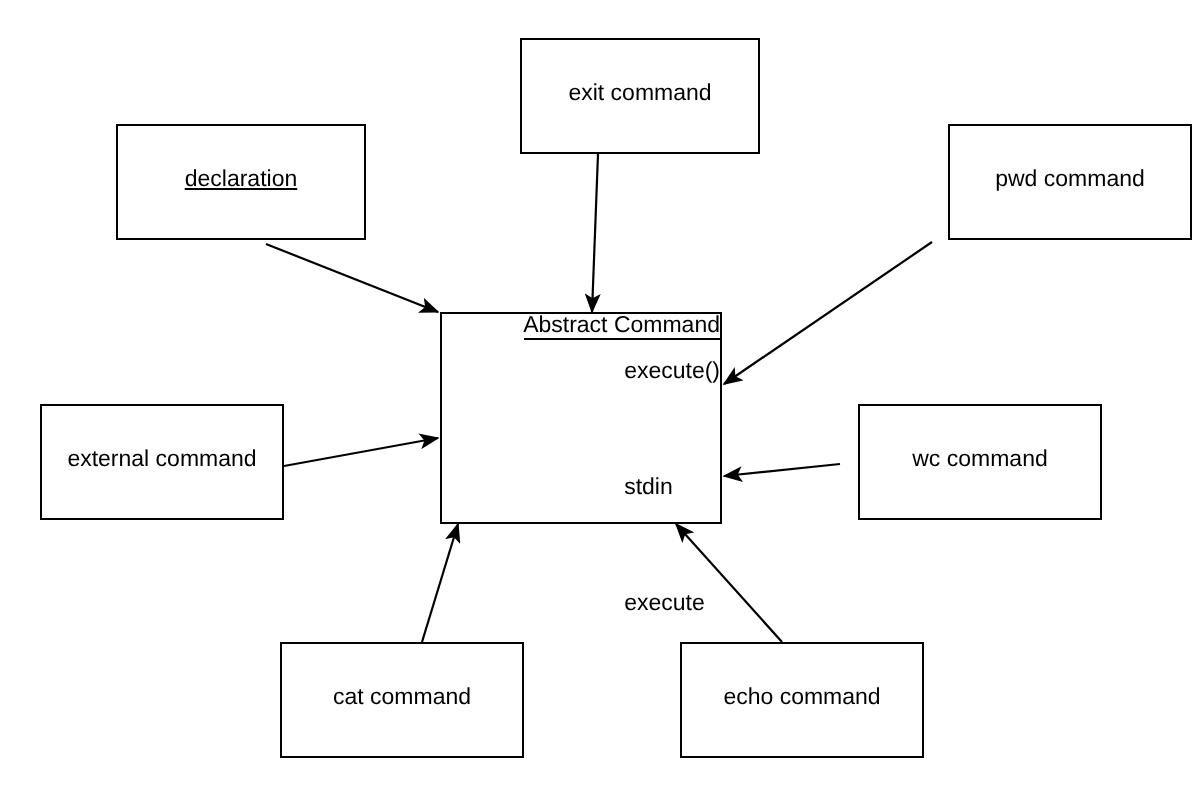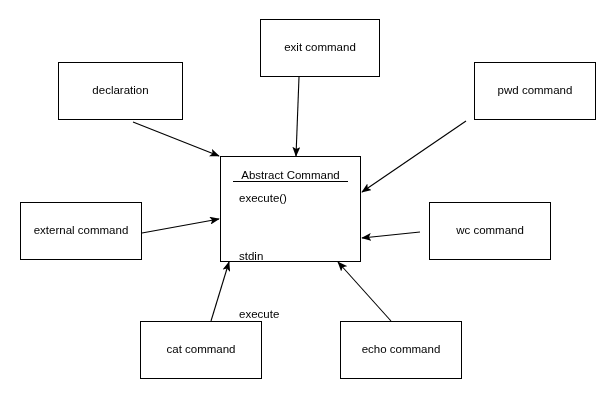--- a/index.html
+++ b/index.html
@@ -45,21 +45,22 @@
     font-size: 11.5px;
     color: #000000;
     line-height: 1.2;
     text-align: center;
     white-space: nowrap;
   }
   
   .node.uml {
     display: flex;
     flex-direction: column;
-    padding: 12px;
+    padding: 0;
+    align-items: flex-end;
   }
   .uml-title {
     box-sizing: border-box;
     height: 27px;
     display: flex;
     align-items: center;
     justify-content: center;
     border-bottom: 1px solid #000000;
     font-size: 11.5px;
     color: #000000;
@@ -111,21 +112,21 @@
 
   <div class="node uml" style="left:220px; top:156px; width:141px; height:106px;">
     <div class="uml-title">Abstract Command</div>
     <div class="uml-members">
       <div class="uml-member">execute()</div>
       <div class="uml-member">stdin</div>
       <div class="uml-member">execute</div>
     </div>
   </div>
 
-  <div class="node plain" style="left:58px; top:62px; width:125px; height:58px;">
+  <div class="node plain" style="left:58px; top:62px; width:125px; height:58px;text-decoration:underline;">
     <span class="node-label">declaration</span>
   </div>
 
   <div class="node plain" style="left:260px; top:19px; width:120px; height:58px;">
     <span class="node-label">exit command</span>
   </div>
 
   <div class="node plain" style="left:460px; top:62px; width:122px; height:58px;margin-left:14px;">
     <span class="node-label">pwd command</span>
   </div>

